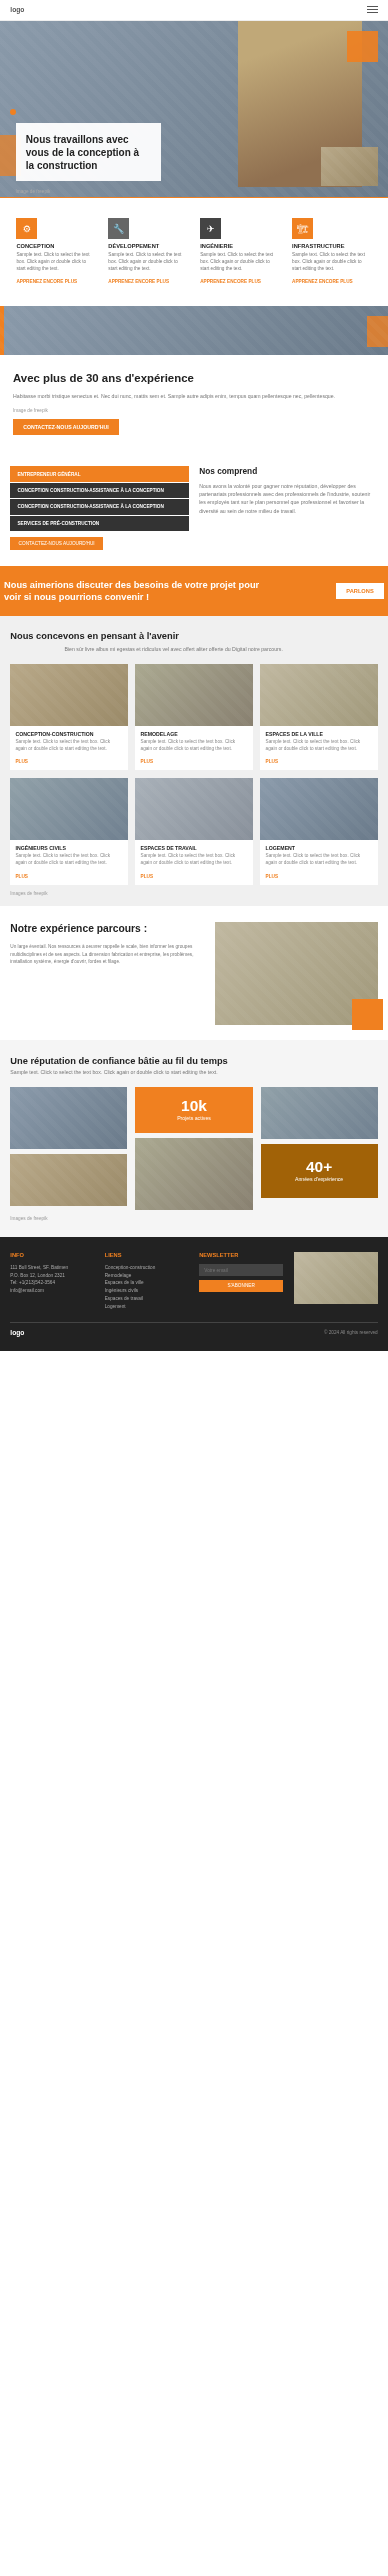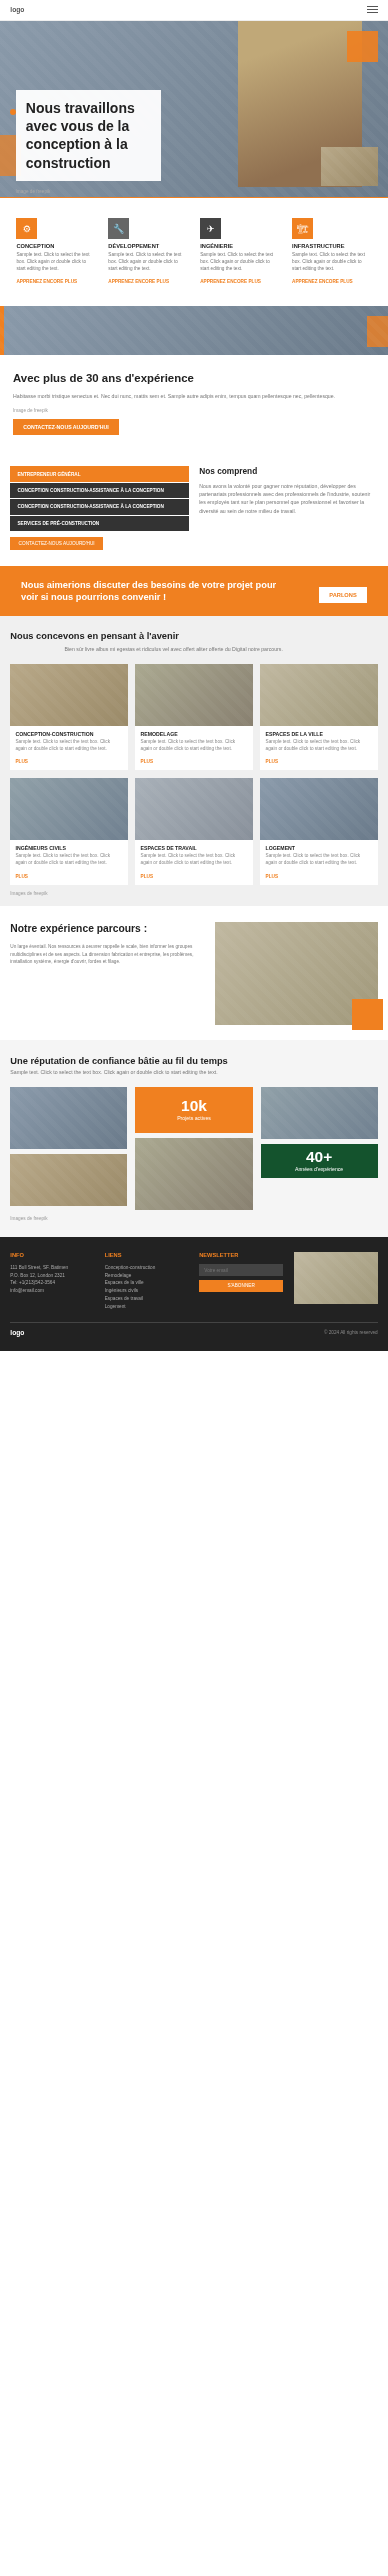--- a/index.html
+++ b/index.html
@@ -29,21 +29,21 @@
       background: #f08020; opacity: 0.9;
     }
     .hero-orange-box2 {
       position: absolute; left: 0; bottom: 21px; width: 21px; height: 41px;
       background: #f08020; opacity: 0.7;
     }
     .hero-text-box {
       position: absolute; left: 15.5px; bottom: 15.5px;
       background: rgba(255,255,255,0.95); padding: 9.3px 10.3px; max-width: 145px;
     }
-    .hero-text-box h1 { font-size: 14px; font-weight: bold; color: #222; line-height: 1.3; }
+    .hero-text-box h1 { font-size: 10px; font-weight: bold; color: #222; line-height: 1.3; }
     .hero-dot { position: absolute; left: 10.3px; top: 50%; width: 6.2px; height: 6.2px; background: #f08020; border-radius: 50%; }
 
     
     .features {
       display: flex; gap: 0; padding: 15.5px 10.3px; background: #fff;
       border-top: 1.6px solid #f08020;
     }
     .feature-item { flex: 1; padding: 5.2px 6.2px; text-align: left; }
     .feature-icon {
       width: 21px; height: 21px; background: #f08020; margin-bottom: 4.1px;
@@ -90,21 +90,21 @@
     .service-btn.dark { background: #333; }
     .service-link-btn {
       display: inline-block; background: #f08020; color: #fff; padding: 4.1px 8.3px;
       font-size: 4.7px; text-transform: uppercase; margin-top: 5.2px; border: none; cursor: pointer;
     }
     .services-right { flex: 1; }
     .services-right h3 { font-size: 8.3px; font-weight: bold; margin-bottom: 5.2px; color: #222; }
     .services-right p { font-size: 5.2px; color: #777; line-height: 1.6; }
 
     
-    .cta-banner { background: #f08020; padding: 13px 21px; display: flex; align-items: flex-end; justify-content: space-between; }
+    .cta-banner { background: #f08020; padding: 13px 4px; display: flex; align-items: center; justify-content: space-between; }
     .cta-text { color: #fff; font-size: 9.3px; font-weight: bold; line-height: 1.3; max-width: 259px; }
     .cta-btn { background: #fff; color: #f08020; padding: 5.2px 10.3px; font-size: 5.7px; font-weight: bold; border: none; cursor: pointer; white-space: nowrap; }
     .conception-grid { display: grid; grid-template-columns: repeat(3, 1fr); gap: 7.8px; }
     .conception-card { background: #fff; overflow: hidden; }
     .conception-card-img {
       width: 100%; height: 62px;
       background: linear-gradient(135deg, #aaa 0%, #888 100%);
       position: relative;
     }
     .conception-card-body { padding: 5.2px; }
@@ -129,21 +129,21 @@
     .reputation-title { font-size: 9.3px; font-weight: bold; color: #222; margin-bottom: 3.1px; }
     .reputation-sub { font-size: 5.2px; color: #777; margin-bottom: 10.3px; line-height: 1.5; }
     .reputation-grid { display: grid; grid-template-columns: 1fr 1fr 1fr; gap: 8px; align-items: start; }
     .rep-img {
       height: 62px;
       background: linear-gradient(135deg, #999 0%, #777 100%);
     }
     .rep-stat { background: #f08020; color: #fff; padding: 10.3px; text-align: center; }
     .rep-stat .num { font-size: 15.5px; font-weight: bold; }
     .rep-stat .label { font-size: 5.2px; text-align: center; line-height: 1.4; }
-    .rep-stat2 { background: #14532d; color: #fff; padding: 4px; text-align: center; }
+    .rep-stat2 { background: #a16207; color: #fff; padding: 14px; text-align: center; }
     .rep-stat2 .num { font-size: 15.5px; font-weight: bold; }
     .rep-stat2 .label { font-size: 5.2px; text-align: center; line-height: 1.4; }
     .rep-img2 {
       height: 72px;
       background: linear-gradient(135deg, #b8c8b8 0%, #889888 100%);
     }
     .rep-img3 {
       height: 52px;
       background: linear-gradient(135deg, #c8c0b0 0%, #a09080 100%);
     }

